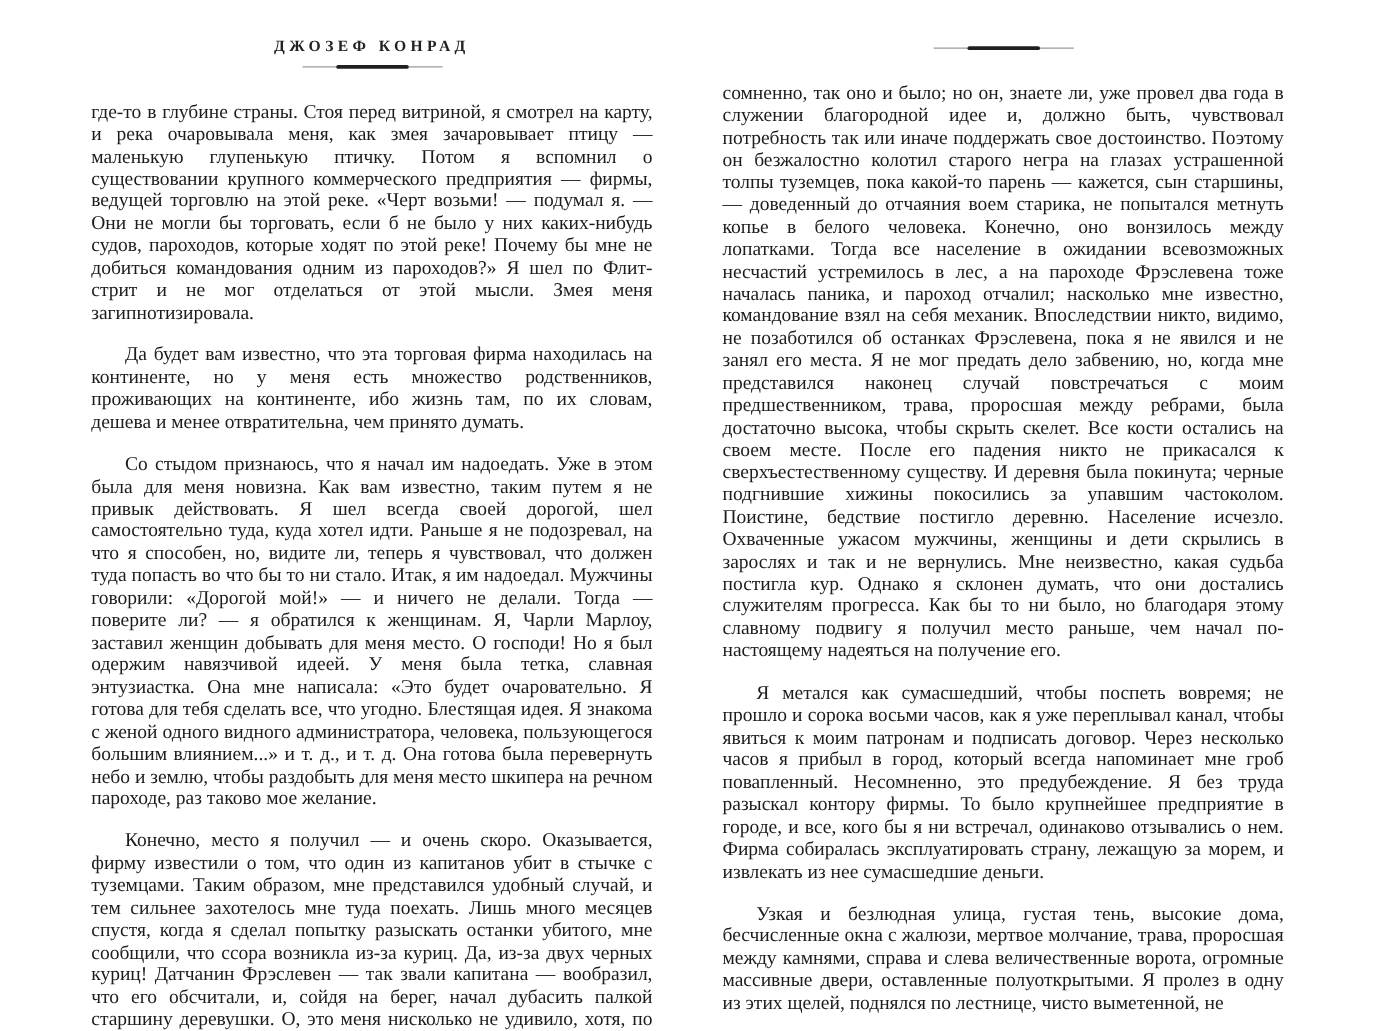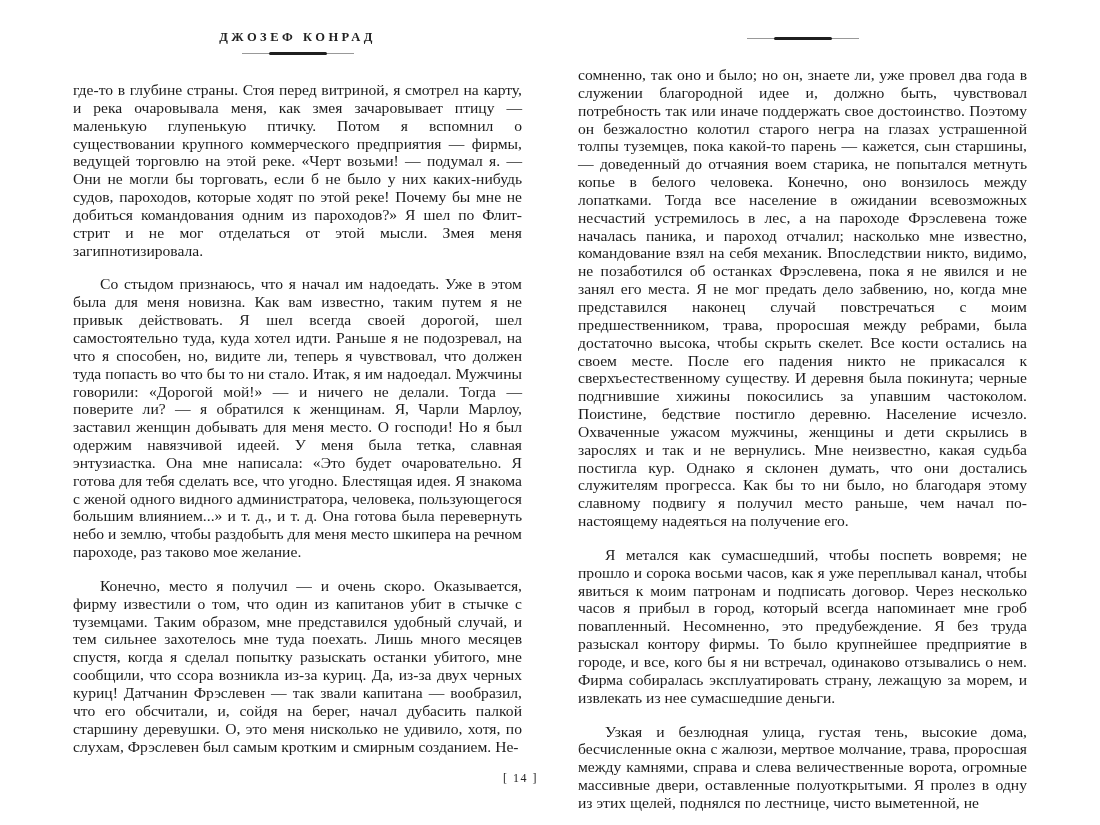--- a/index.html
+++ b/index.html
@@ -71,20 +71,21 @@
 </head>
 <body>
 
 <div class="spread">
 
   <div class="page">
     <div class="running-head">ДЖОЗЕФ КОНРАД</div>
     <div class="ornament"></div>
     <div class="page-body">
         <p class="para">где-то в глубине страны. Стоя перед витриной, я смотрел на карту, и река очаровывала меня, как змея зачаровывает птицу — маленькую глупенькую птичку. Потом я вспомнил о существовании крупного коммерческого предприятия — фирмы, ведущей торговлю на этой реке. «Черт возьми! — подумал я. — Они не могли бы торговать, если б не было у них каких-нибудь судов, пароходов, которые ходят по этой реке! Почему бы мне не добиться командования одним из пароходов?» Я шел по Флит-стрит и не мог отделаться от этой мысли. Змея меня загипнотизировала.</p>
+        <p class="para indent">Да будет вам известно, что эта торговая фирма находилась на континенте, но у меня есть множество родственников, проживающих на континенте, ибо жизнь там, по их словам, дешева и менее отвратительна, чем принято думать.</p>
         <p class="para indent">Со стыдом признаюсь, что я начал им надоедать. Уже в этом была для меня новизна. Как вам известно, таким путем я не привык действовать. Я шел всегда своей дорогой, шел самостоятельно туда, куда хотел идти. Раньше я не подозревал, на что я способен, но, видите ли, теперь я чувствовал, что должен туда попасть во что бы то ни стало. Итак, я им надоедал. Мужчины говорили: «Дорогой мой!» — и ничего не делали. Тогда — поверите ли? — я обратился к женщинам. Я, Чарли Марлоу, заставил женщин добывать для меня место. О господи! Но я был одержим навязчивой идеей. У меня была тетка, славная энтузиастка. Она мне написала: «Это будет очаровательно. Я готова для тебя сделать все, что угодно. Блестящая идея. Я знакома с женой одного видного администратора, человека, пользующегося большим влиянием...» и т. д., и т. д. Она готова была перевернуть небо и землю, чтобы раздобыть для меня место шкипера на речном пароходе, раз таково мое желание.</p>
         <p class="para indent">Конечно, место я получил — и очень скоро. Оказывается, фирму известили о том, что один из капитанов убит в стычке с туземцами. Таким образом, мне представился удобный случай, и тем сильнее захотелось мне туда поехать. Лишь много месяцев спустя, когда я сделал попытку разыскать останки убитого, мне сообщили, что ссора возникла из-за куриц. Да, из-за двух черных куриц! Датчанин Фрэслевен — так звали капитана — вообразил, что его обсчитали, и, сойдя на берег, начал дубасить палкой старшину деревушки. О, это меня нисколько не удивило, хотя, по слухам, Фрэслевен был самым кротким и смирным созданием. Не-</p>
       </div>
     <div class="page-footer">[ 14 ]</div>
   </div>
 
   <div class="page">
     <div class="ornament"></div>
     <div class="page-body">
         <p class="para">сомненно, так оно и было; но он, знаете ли, уже провел два года в служении благородной идее и, должно быть, чувствовал потребность так или иначе поддержать свое достоинство. Поэтому он безжалостно колотил старого негра на глазах устрашенной толпы туземцев, пока какой-то парень — кажется, сын старшины, — доведенный до отчаяния воем старика, не попытался метнуть копье в белого человека. Конечно, оно вонзилось между лопатками. Тогда все население в ожидании всевозможных несчастий устремилось в лес, а на пароходе Фрэслевена тоже началась паника, и пароход отчалил; насколько мне известно, командование взял на себя механик. Впоследствии никто, видимо, не позаботился об останках Фрэслевена, пока я не явился и не занял его места. Я не мог предать дело забвению, но, когда мне представился наконец случай повстречаться с моим предшественником, трава, проросшая между ребрами, была достаточно высока, чтобы скрыть скелет. Все кости остались на своем месте. После его падения никто не прикасался к сверхъестественному существу. И деревня была покинута; черные подгнившие хижины покосились за упавшим частоколом. Поистине, бедствие постигло деревню. Население исчезло. Охваченные ужасом мужчины, женщины и дети скрылись в зарослях и так и не вернулись. Мне неизвестно, какая судьба постигла кур. Однако я склонен думать, что они достались служителям прогресса. Как бы то ни было, но благодаря этому славному подвигу я получил место раньше, чем начал по-настоящему надеяться на получение его.</p>

